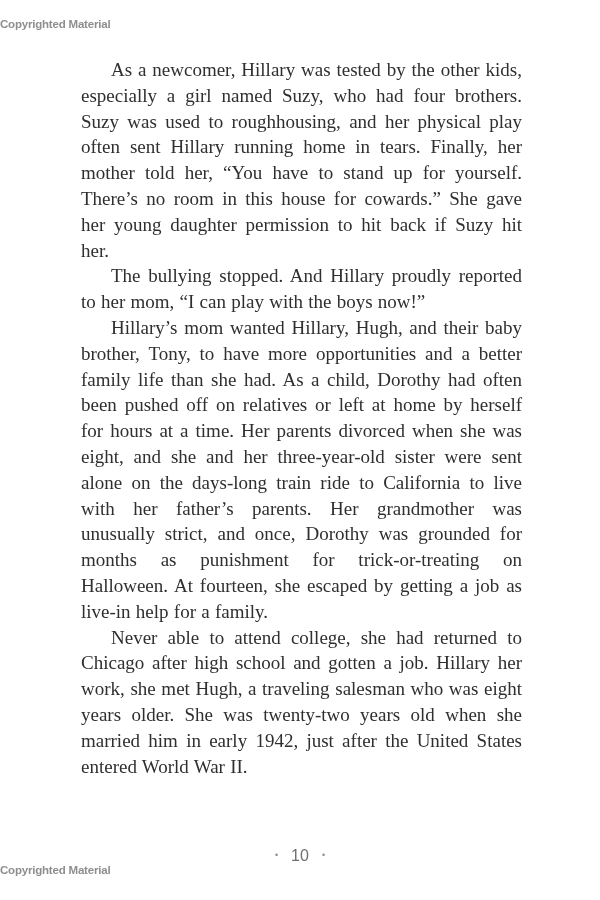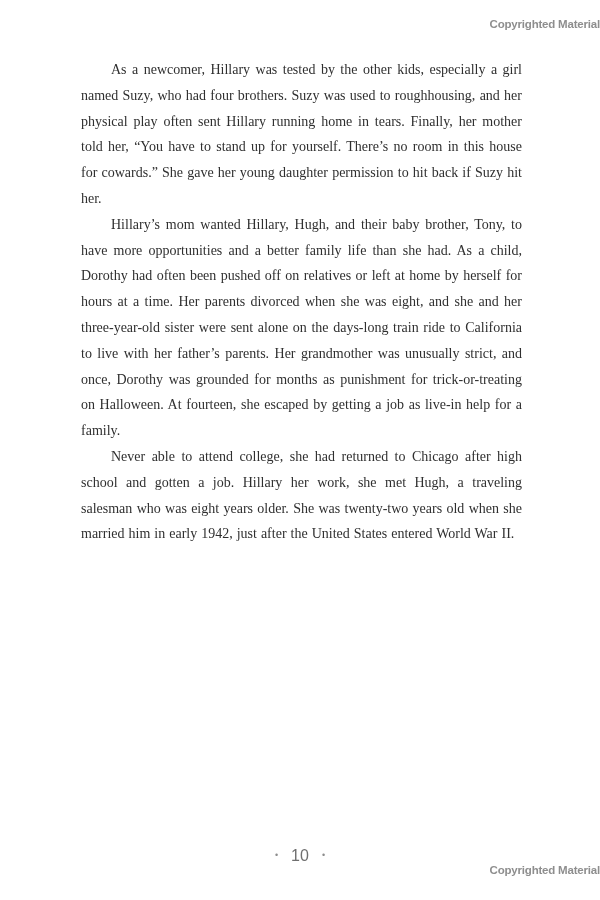--- a/index.html
+++ b/index.html
@@ -11,37 +11,37 @@
     position: relative;
     width: 600px;
     height: 900px;
     background: #ffffff;
     overflow: hidden;
   }
   .copyright {
     position: absolute;
     left: 0;
     right: 0;
-    text-align: right;
+    text-align: left;
     font-family: "Liberation Sans", sans-serif;
     font-weight: 700;
     font-size: 11.5px;
     letter-spacing: -0.2px;
     color: #8e8e8e;
   }
   .copyright.top { top: 18px; }
   .copyright.bottom { top: 864px; }
 
   .text-block {
     position: absolute;
     left: 81px;
     top: 57px;
     width: 441px;
     font-family: "Liberation Serif", serif;
-    font-size: 14px;
+    font-size: 19px;
     line-height: 25.8px;
     color: #2f2f2f;
     text-align: justify;
     word-spacing: 0.5px;
   }
   .text-block p {
     margin: 0;
     text-indent: 30px;
   }
 
@@ -72,20 +72,21 @@
 </style>
 </head>
 <body>
 
 <div class="page">
 
   <div class="copyright top">Copyrighted Material</div>
 
   <div class="text-block">
       <p>As a newcomer, Hillary was tested by the other kids, especially a girl named Suzy, who had four brothers. Suzy was used to roughhousing, and her physical play often sent Hillary running home in tears. Finally, her mother told her, “You have to stand up for yourself. There’s no room in this house for cowards.” She gave her young daughter permission to hit back if Suzy hit her.</p>
+      <p>The bullying stopped. And Hillary proudly reported to her mom, “I can play with the boys now!”</p>
       <p>Hillary’s mom wanted Hillary, Hugh, and their baby brother, Tony, to have more opportunities and a better family life than she had. As a child, Dorothy had often been pushed off on relatives or left at home by herself for hours at a time. Her parents divorced when she was eight, and she and her three-year-old sister were sent alone on the days-long train ride to California to live with her father’s parents. Her grandmother was unusually strict, and once, Dorothy was grounded for months as punishment for trick-or-treating on Halloween. At fourteen, she escaped by getting a job as live-in help for a family.</p>
       <p>Never able to attend college, she had returned to Chicago after high school and gotten a job. Hillary her work, she met Hugh, a traveling salesman who was eight years older. She was twenty-two years old when she married him in early 1942, just after the United States entered World War II.</p>
     </div>
 
   <div class="folio">
     <span class="dot">•</span>
     <span class="num">10</span>
     <span class="dot">•</span>
   </div>
 

